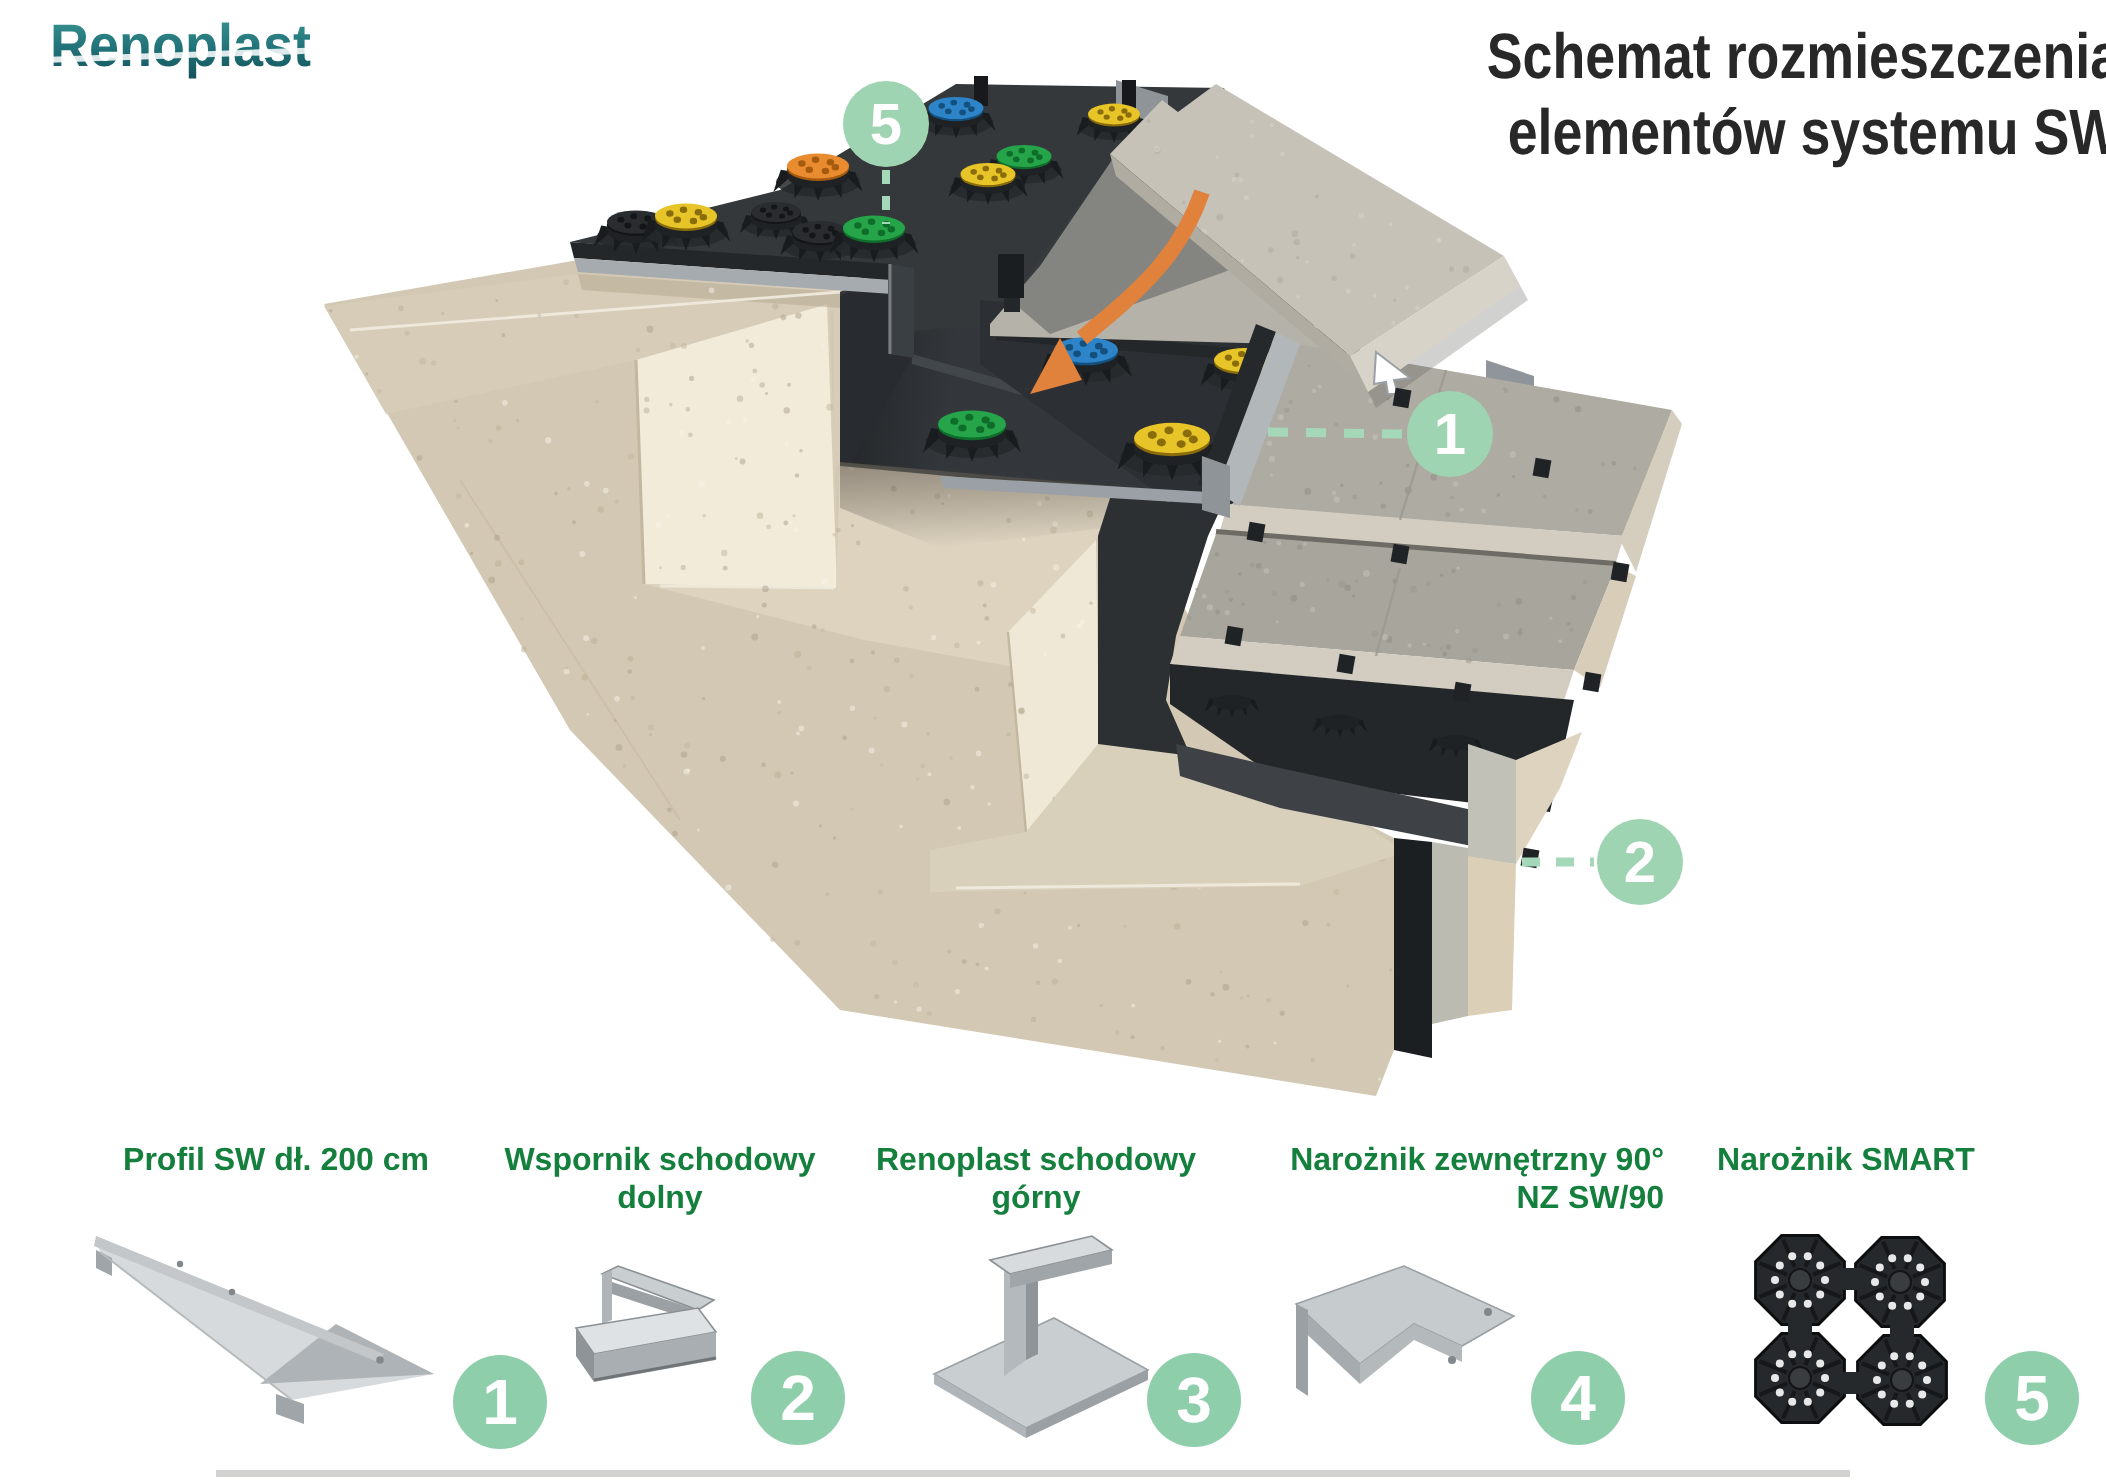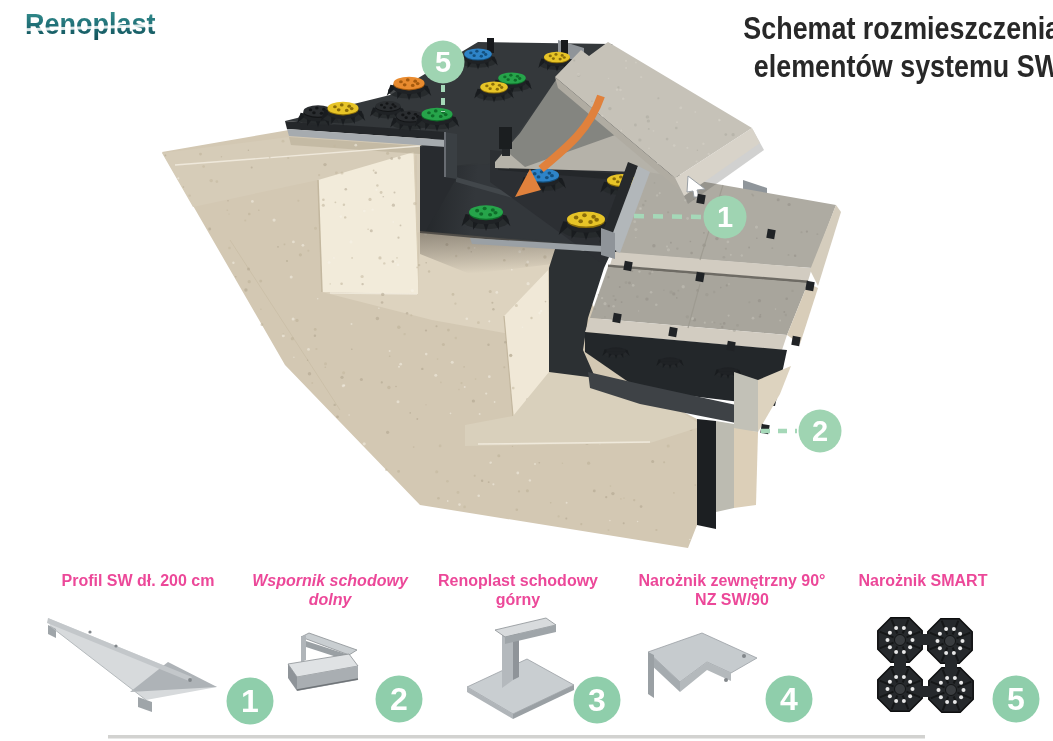--- a/index.html
+++ b/index.html
@@ -6,21 +6,21 @@
 #page{position:relative;width:1053px;height:741px;background:#fff;overflow:hidden;
  font-family:"Liberation Sans",sans-serif;padding-left:36px;}
 #logo{position:absolute;left:25px;top:7px;font-weight:bold;font-size:30px;
  background:linear-gradient(180deg,#3a9693 0%,#217279 50%,#124f57 100%);
  -webkit-background-clip:text;background-clip:text;color:transparent;
  transform:scaleX(0.9);transform-origin:left;}
 #logoslash{position:absolute;left:25px;top:26px;width:136px;height:2.5px;background:#fff;
  opacity:0.85;transform:rotate(-2deg);}
 #title{position:absolute;right:29px;top:9px;text-align:right;font-weight:bold;font-size:32px;
  line-height:38px;color:#282828;transform:scaleX(0.84);transform-origin:right;}
-.lbl{position:absolute;font-weight:bold;font-size:16px;color:#ec4899;text-align:center;line-height:19px;}
+.lbl{position:absolute;font-weight:bold;font-size:16px;color:#15803d;text-align:center;line-height:19px;}
 </style>
 </head>
 <body>
 <div id="page">
 
 <div id="logo">Renoplast</div>
 <div id="logoslash"></div>
 
 <div id="title">Schemat rozmieszczenia<br>elementów systemu SW</div>
 
@@ -1105,20 +1105,20 @@
 <circle cx="597" cy="700" r="23.5" fill="#8fceab"></circle>
 <text x="597" y="711" font-size="32" font-weight="bold" fill="#fff" text-anchor="middle">3</text>
 <circle cx="789" cy="699" r="23.5" fill="#8fceab"></circle>
 <text x="789" y="710" font-size="32" font-weight="bold" fill="#fff" text-anchor="middle">4</text>
 <circle cx="1016" cy="699" r="23.5" fill="#8fceab"></circle>
 <text x="1016" y="710" font-size="32" font-weight="bold" fill="#fff" text-anchor="middle">5</text>
 </svg>
 
 <div class="lbl" style="left:38px;top:571px;width:200px;white-space:nowrap;">Profil SW dł. 200 cm</div>
 
-<div class="lbl" style="left:245px;top:571px;width:170px;font-style:italic;">Wspornik schodowy dolny</div>
+<div class="lbl" style="left:245px;top:571px;width:170px;">Wspornik schodowy dolny</div>
 
 <div class="lbl" style="left:433px;top:571px;width:170px;">Renoplast schodowy górny</div>
 
-<div class="lbl" style="left:632px;top:571px;width:200px;text-align:center;">Narożnik zewnętrzny 90° NZ&nbsp;SW/90</div>
+<div class="lbl" style="left:632px;top:571px;width:200px;text-align:right;">Narożnik zewnętrzny 90° NZ&nbsp;SW/90</div>
 
 <div class="lbl" style="left:853px;top:571px;width:140px;white-space:nowrap;">Narożnik SMART</div>
 </div>
 
 </body></html>

